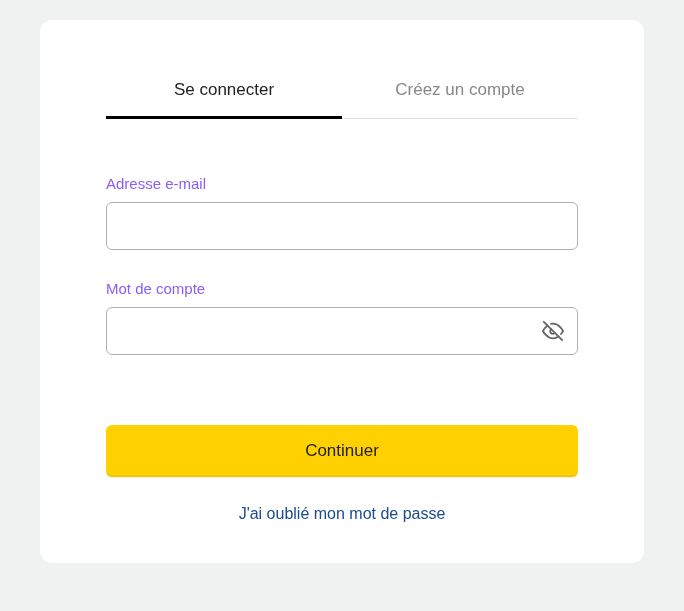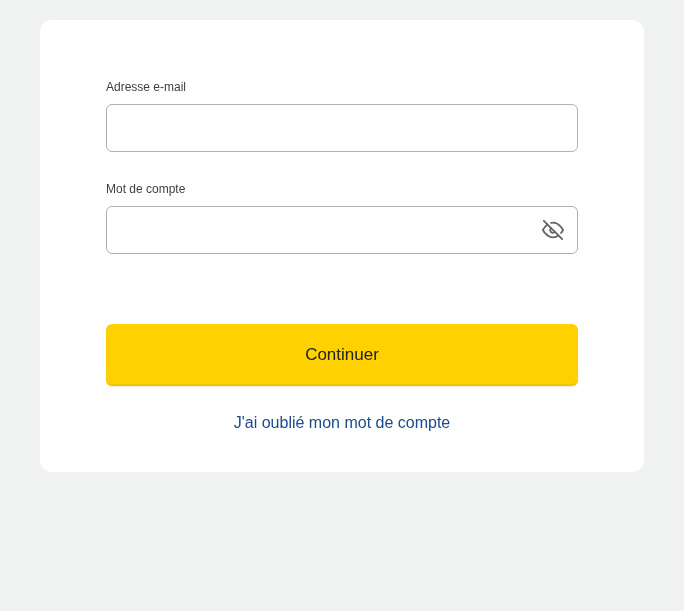--- a/index.html
+++ b/index.html
@@ -48,22 +48,22 @@
       right: 0;
       bottom: -1px;
       height: 3px;
       background: #000;
     }
     .field-group {
       margin-bottom: 30px;
     }
     .field-label {
       display: block;
-      font-size: 12px;
-      color: #404040;
+      font-size: 15px;
+      color: #8b5cf6;
       margin-bottom: 10px;
     }
     .field-input-wrapper {
       position: relative;
       width: 100%;
     }
     .field-input {
       width: 100%;
       height: 48px;
       border: 1px solid #b0b0b0;
@@ -87,21 +87,21 @@
       justify-content: center;
       cursor: pointer;
       color: #666;
     }
     .eye-toggle svg {
       width: 22px;
       height: 22px;
     }
     .btn-primary {
       width: 100%;
-      height: 62px;
+      height: 52px;
       background: #ffd100;
       border: none;
       border-radius: 6px;
       font-size: 17px;
       color: #222;
       cursor: pointer;
       margin-top: 40px;
       box-shadow: 0 1px 0 rgba(0,0,0,0.08), inset 0 -2px 0 rgba(0,0,0,0.05);
     }
     .forgot-link {
@@ -112,20 +112,28 @@
       color: #1a4b8c;
       text-decoration: none;
       cursor: pointer;
     }
   </style>
 </head>
 <body>
 
 <div class="card">
 
+  <div class="tabs">
+    <div class="tab active">
+      <span>Se connecter</span>
+    </div>
+    <div class="tab">
+      <span>Créez un compte</span>
+    </div>
+  </div>
 
   <div class="field-group">
     <label class="field-label">Adresse e-mail</label>
     <div class="field-input-wrapper">
       <input type="text" class="field-input" value="" style="">
     </div>
   </div>
 
   <div class="field-group">
     <label class="field-label">Mot de compte</label>
@@ -140,16 +148,16 @@
         </svg>
       </span>
     </div>
   </div>
 
   <button class="btn-primary">
     <span>Continuer</span>
   </button>
 
   <a class="forgot-link">
-    <span>J'ai oublié mon mot de compte</span>
+    <span>J'ai oublié mon mot de passe</span>
   </a>
 
 </div>
 
 </body></html>

